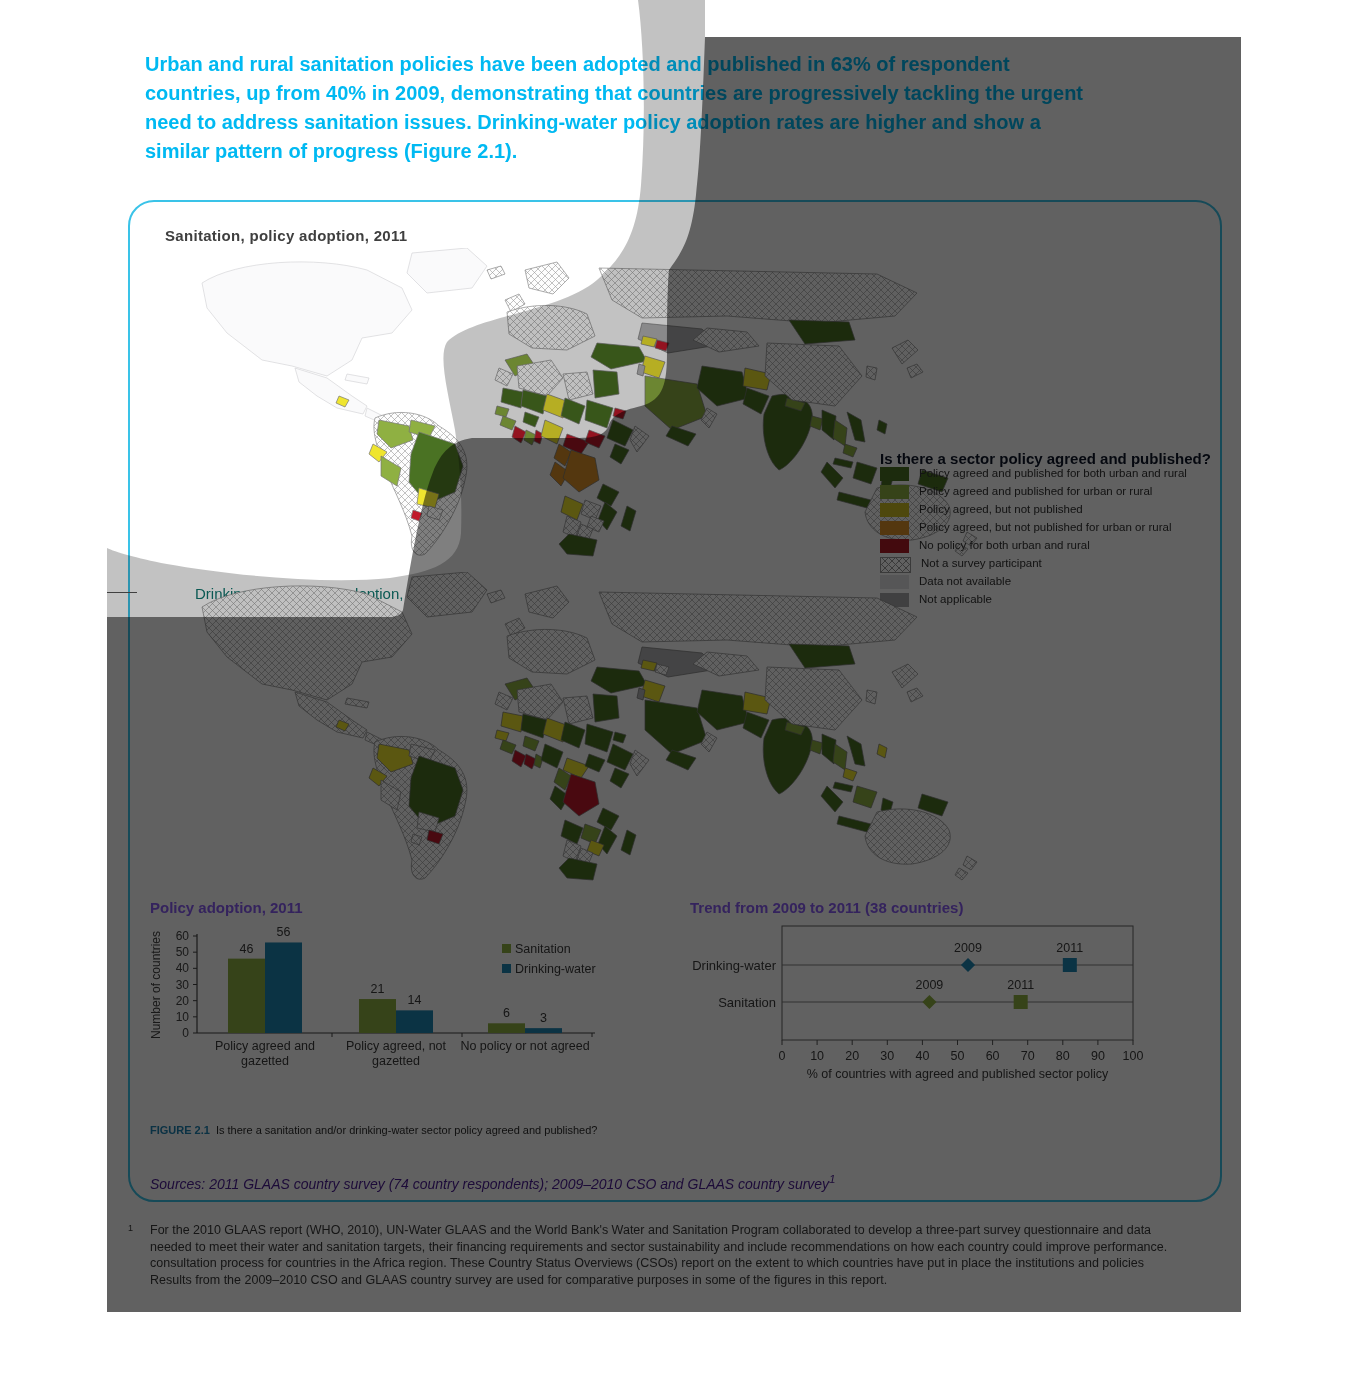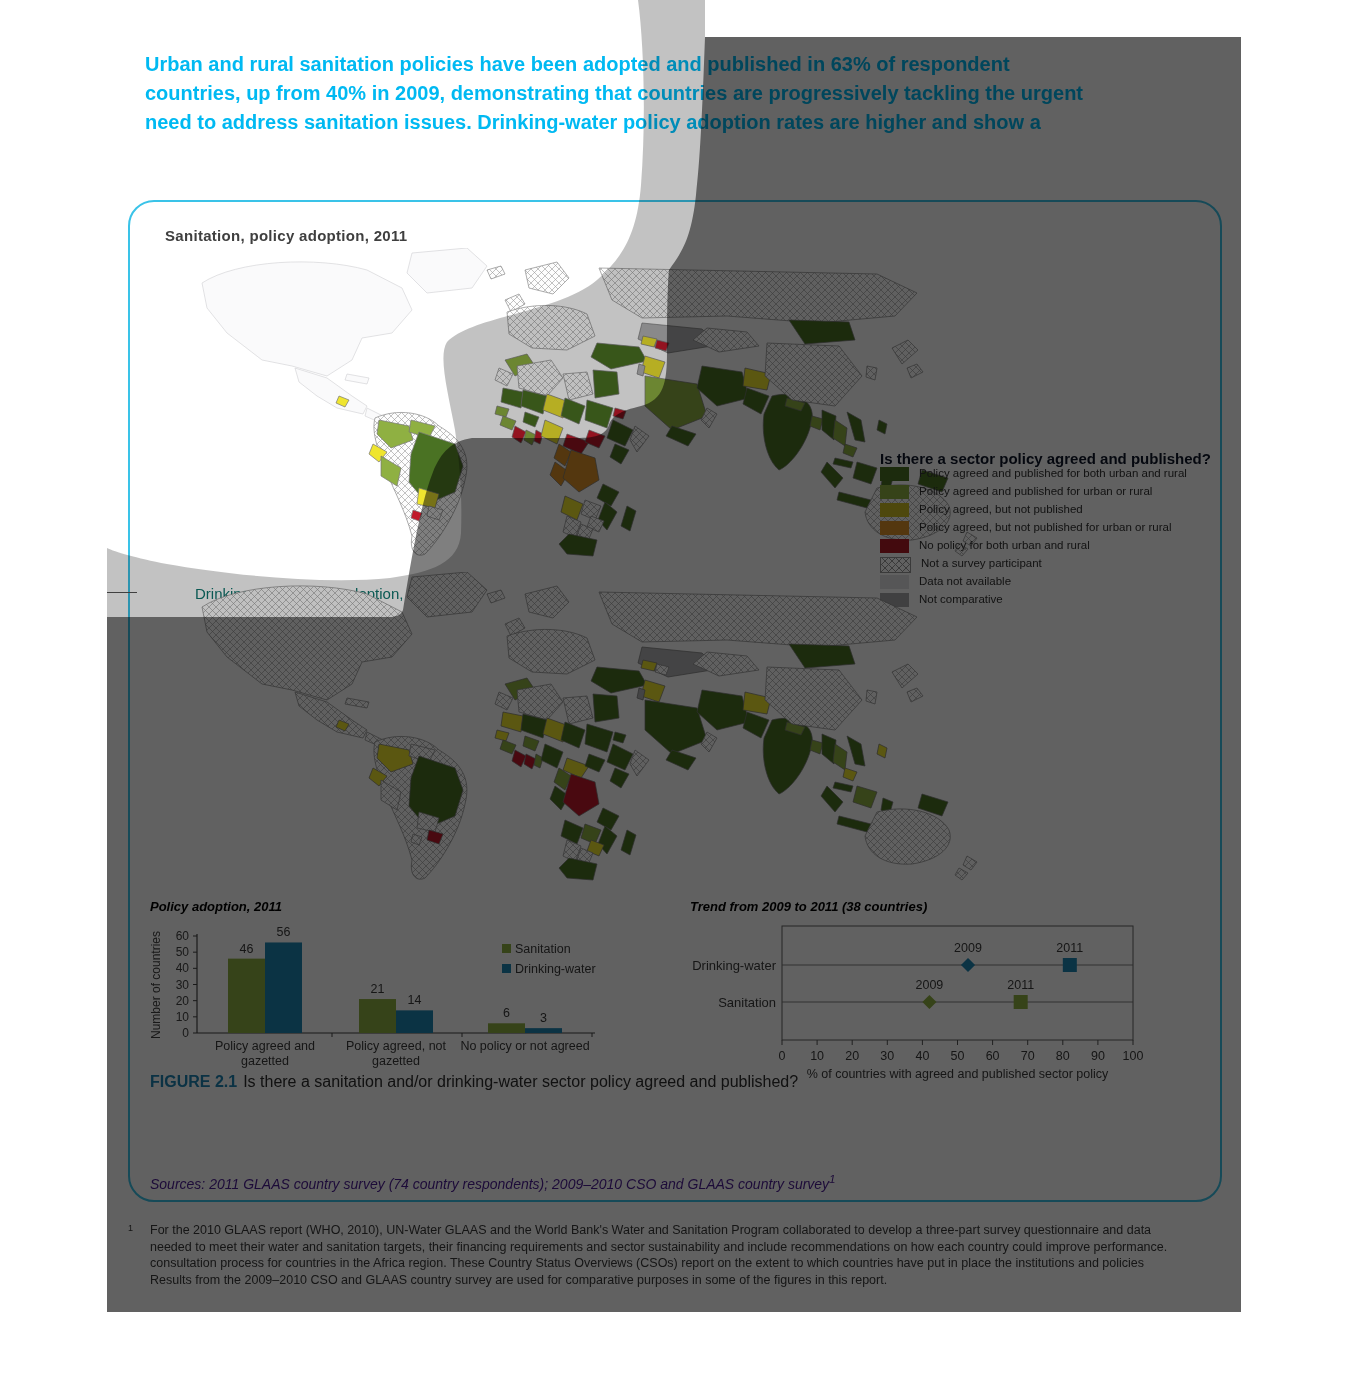--- a/index.html
+++ b/index.html
@@ -14,46 +14,47 @@
   .map-title2{left:195px;top:549px;font-size:15px;font-weight:normal;color:#0f766e;margin-top:36px;}
   #map1{left:158px;top:248px;}
   #map2{left:158px;top:572px;}
   
   #legend{left:880px;top:450px;width:332px;}
   #legend .lg-title{font-size:15px;font-weight:bold;color:#0f172a;}
   .lg-row{display:flex;height:18px;}
   .lg-sw{width:29px;height:14px;margin-right:10px;flex:0 0 auto;}
   .lg-lab{font-size:11.5px;color:#333;}
   
-  .chart-title{font-size:13px;font-weight:bold;color:#000000;font-style:italic;}
+  .chart-title{font-size:15px;font-weight:bold;color:#8b5cf6;}
   #c1-title{left:150px;top:899px;}
   #c2-title{left:690px;top:899px;}
   #chart1{left:150px;top:923px;}
   #chart2{left:690px;top:923px;}
   
-  #caption{left:150px;top:1073px;font-size:16px;color:#2e2e2e;}
+  #caption{left:150px;top:1124px;font-size:11px;color:#2e2e2e;}
   #caption .figlabel{font-weight:bold;color:#1d84b5;margin-right:6px;}
   #sources{left:150px;top:1172px;font-size:14px;font-style:italic;color:#4c1d95;}
   #footnote{left:128px;top:1220px;width:1075px;font-size:12.5px;color:#3a3a3a;line-height:16.5px;}
   #footnote sup{font-size:9px;}
   #footnote .fn-text{position:absolute;left:22px;top:2px;width:1050px;}
   #tickmark{left:107px;top:592px;width:30px;height:0;border-top:1.5px solid #555;}
   
   #overlay{left:0;top:0;pointer-events:none;}
   svg text{font-family:"Liberation Sans",sans-serif;}
 </style>
 </head>
 <body>
 
 <div id="page">
 
   <div id="intro" class="abs" style="color: rgb(0, 185, 242);">
     <div>Urban and rural sanitation policies have been adopted and published in 63% of respondent</div>
     <div>countries, up from 40% in 2009, demonstrating that countries are progressively tackling the urgent</div>
     <div>need to address sanitation issues. Drinking-water policy adoption rates are higher and show a</div>
+    <div>similar pattern of progress (Figure 2.1).</div>
   </div>
 
   <div id="figure-box" class="abs"></div>
 
   <div class="abs map-title1">Sanitation, policy adoption, 2011</div>
   <div id="map1" class="abs"><svg width="830" height="312" viewBox="0 0 812 312">
         <defs>
           <pattern id="hx1" width="7" height="7" patternUnits="userSpaceOnUse">
             <rect width="7" height="7" fill="#fdfdfd"></rect>
             <path d="M0,7 L7,0 M0,0 L7,7" stroke="#9a9a9a" stroke-width="0.6"></path>
@@ -177,21 +178,21 @@
         <div class="lg-row">
           <span class="lg-sw" style="background: repeating-linear-gradient(45deg, rgb(153, 153, 153) 0px, rgb(153, 153, 153) 1px, transparent 1px, transparent 5px), repeating-linear-gradient(-45deg, rgb(153, 153, 153) 0px, rgb(153, 153, 153) 1px, transparent 1px, transparent 5px) rgb(255, 255, 255); border: 1px solid rgb(153, 153, 153);"></span>
           <span class="lg-lab">Not a survey participant</span>
         </div>
         <div class="lg-row">
           <span class="lg-sw" style="background: rgb(227, 227, 229);"></span>
           <span class="lg-lab">Data not available</span>
         </div>
         <div class="lg-row">
           <span class="lg-sw" style="background: rgb(169, 169, 171);"></span>
-          <span class="lg-lab">Not comparative</span>
+          <span class="lg-lab">Not applicable</span>
         </div>
       </div>
   </div>
 
   <div class="abs map-title2">Drinking-water, policy adoption, 2011</div>
   <div id="map2" class="abs"><svg width="830" height="312" viewBox="0 0 812 312">
         <defs>
           <pattern id="hx2" width="7" height="7" patternUnits="userSpaceOnUse">
             <rect width="7" height="7" fill="#fdfdfd"></rect>
             <path d="M0,7 L7,0 M0,0 L7,7" stroke="#9a9a9a" stroke-width="0.6"></path>

